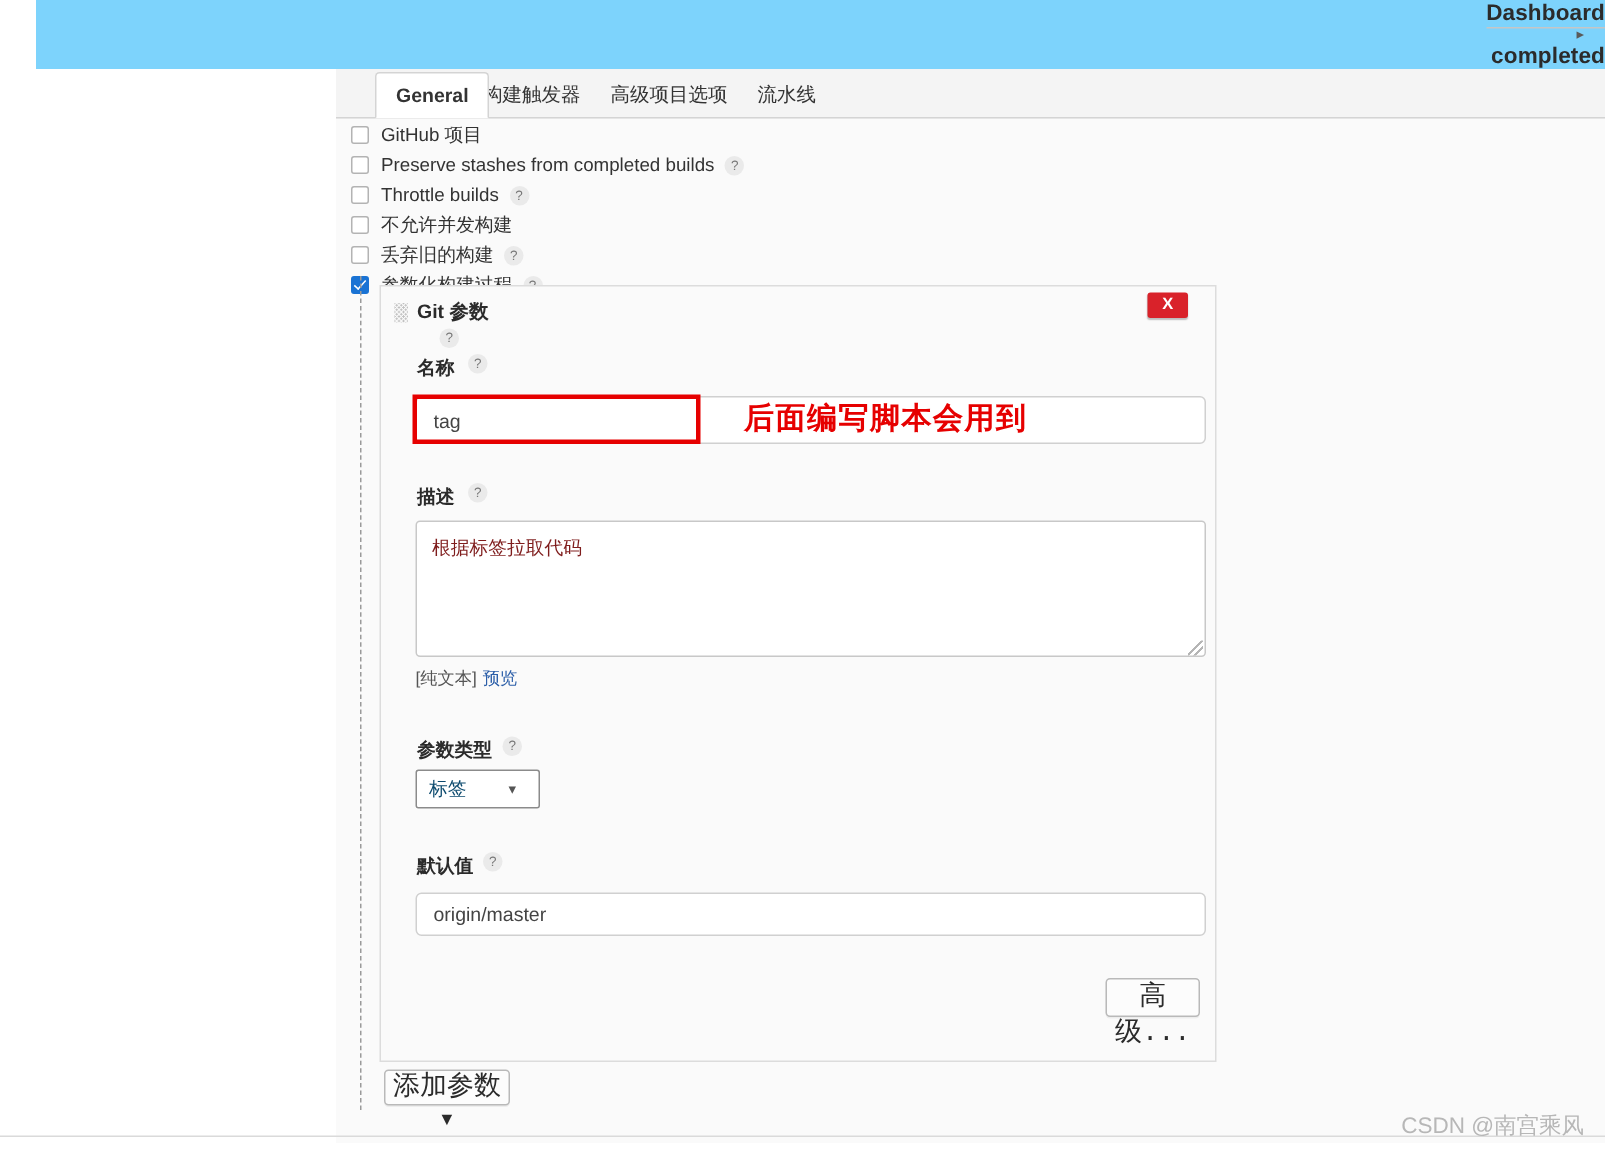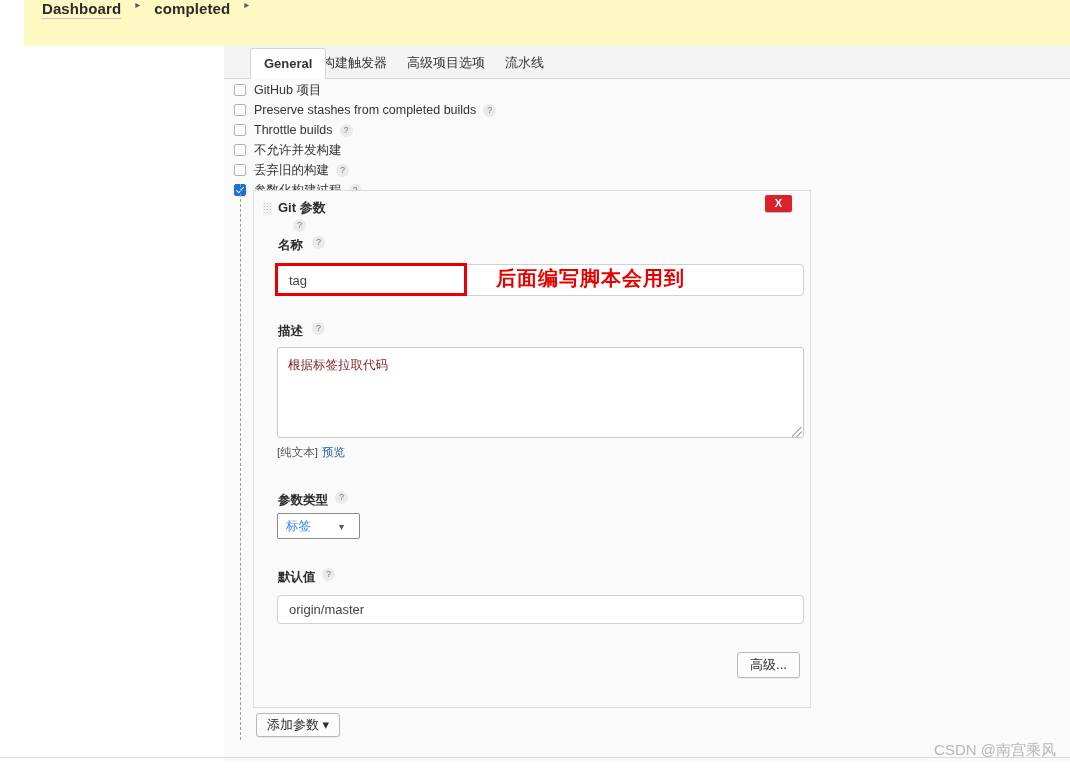--- a/index.html
+++ b/index.html
@@ -17,25 +17,26 @@
     position: relative;
   }
 
   
   .breadcrumb-bar {
     position: absolute;
     left: 24px;
     top: 0;
     width: 1046px;
     height: 46px;
-    background: #fef9c3;
+    background: #7dd3fc;
     display: flex;
-    align-items: flex-start;
+    align-items: flex-end;
     padding-left: 18px;
     box-sizing: border-box;
+    flex-direction: column;
   }
   .crumb {
     font-size: 15px;
     font-weight: bold;
     color: #2b2b2b;
     letter-spacing: 0.1px;
   }
   .crumb.linked {
     border-bottom: 1px solid #c6c6c6;
     padding-bottom: 1px;
@@ -270,41 +271,41 @@
   }
 
   .sel-box {
     position: absolute;
     box-sizing: border-box;
     border: 1px solid #8b8b8b;
     border-radius: 2px;
     background: #ffffff;
     font-family: "Liberation Sans", "DejaVu Sans", sans-serif;
     font-size: 12.5px;
-    color: #3b82f6;
+    color: #0c4a6e;
     padding: 0 8px;
     appearance: none;
     -webkit-appearance: none;
     outline: none;
   }
   .sel-arrow {
     position: absolute;
     pointer-events: none;
     color: #555555;
     font-size: 10px;
   }
 
   .btn {
     position: absolute;
     box-sizing: border-box;
     background: #fcfcfc;
     border: 1px solid #b9b9b9;
     border-radius: 3px;
-    font-family: Liberation Sans, sans-serif;
-    font-size: 13px;
+    font-family: Liberation Mono, monospace;
+    font-size: 18px;
     color: #2b2b2b;
     text-align: center;
     box-shadow: 0 1px 0 rgba(0,0,0,0.05);
     cursor: pointer;
   }
 
   
   .red-box {
     position: absolute;
     left: 275px;

